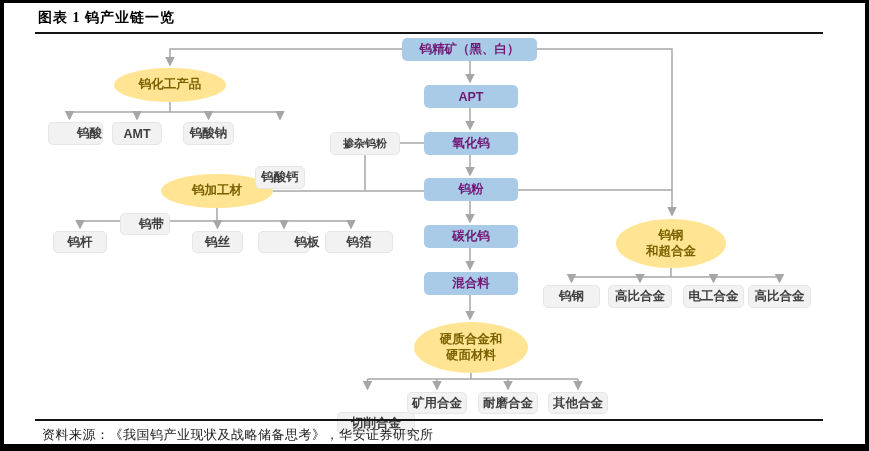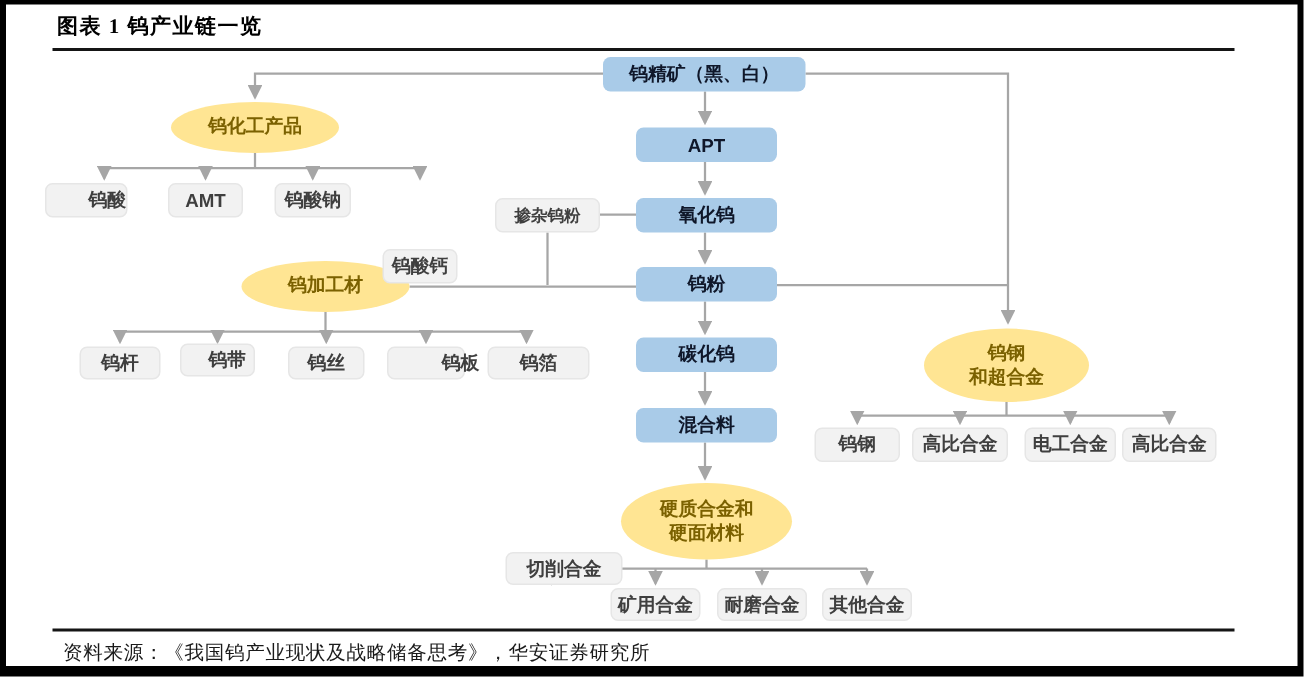--- a/index.html
+++ b/index.html
@@ -3,21 +3,21 @@
 <meta charset="utf-8">
 <style>
   html,body{margin:0;padding:0;background:#fff;}
   body{width:869px;height:451px;position:relative;font-family:"Liberation Sans",sans-serif;overflow:hidden;}
   .frame{position:absolute;inset:0;border-top:3px solid #000;border-left:4px solid #000;border-right:4px solid #000;border-bottom:7px solid #000;box-sizing:border-box;pointer-events:none;z-index:9;}
   .title{position:absolute;left:38px;top:9px;font-family:"Liberation Serif",serif;font-weight:700;font-size:14px;color:#000;letter-spacing:1px;z-index:3;}
   .rule{position:absolute;height:2px;background:#151515;z-index:3;}
   .source{position:absolute;left:42px;top:426px;font-family:"Liberation Serif",serif;font-size:13px;color:#1a1a1a;letter-spacing:0.5px;z-index:3;}
   svg.wires{position:absolute;left:0;top:0;z-index:1;}
   .node{position:absolute;box-sizing:border-box;display:flex;align-items:center;justify-content:center;font-weight:700;font-size:12.5px;z-index:2;white-space:nowrap;}
-  .blue{background:#A9CBE8;color:#0f172a;border-radius:5px;}
+  .blue{background:#A9CBE8;color:#701a75;border-radius:5px;}
   .gray{background:#F2F2F2;color:#3F3F3F;border-radius:5px;border:1px solid #E6E6E6;}
   .small{font-size:11px;}
   .ellipse{background:#FFE593;color:#7B6100;border-radius:50%;flex-direction:column;line-height:1.25;text-align:center;}
 </style>
 </head>
 <body>
 
 <div class="frame"></div>
 
 <div class="title">图表 1 钨产业链一览</div>
@@ -90,32 +90,32 @@
 <div class="node ellipse" style="left:161px;top:174px;width:112px;height:34px;">钨加工材</div>
 <div class="node ellipse" style="left:616px;top:219px;width:110px;height:49px;">
   <span>钨钢</span>
   <span>和超合金</span>
 </div>
 <div class="node ellipse" style="left:414px;top:322px;width:114px;height:51px;">
   <span>硬质合金和</span>
   <span>硬面材料</span>
 </div>
 
-<div class="node gray" style="left:30px;top:122px;width:55px;height:23px;padding-left:28px;">钨酸</div>
+<div class="node gray" style="left:48px;top:122px;width:55px;height:23px;padding-left:28px;">钨酸</div>
 <div class="node gray" style="left:112px;top:122px;width:50px;height:23px;">AMT</div>
 <div class="node gray" style="left:183px;top:122px;width:51px;height:23px;">钨酸钠</div>
 <div class="node gray" style="left:255px;top:122px;width:50px;height:23px;margin-top:44px;">钨酸钙</div>
 
 <div class="node gray" style="left:53px;top:231px;width:54px;height:22px;">钨杆</div>
-<div class="node gray" style="left:120px;top:229px;width:50px;height:22px;padding-left:13px;">钨带</div>
+<div class="node gray" style="left:120px;top:213px;width:50px;height:22px;padding-left:13px;">钨带</div>
 <div class="node gray" style="left:192px;top:231px;width:51px;height:22px;">钨丝</div>
 <div class="node gray" style="left:258px;top:231px;width:52px;height:22px;padding-left:46px;">钨板</div>
 <div class="node gray" style="left:325px;top:231px;width:68px;height:22px;">钨箔</div>
 
 <div class="node gray" style="left:543px;top:285px;width:57px;height:23px;">钨钢</div>
 <div class="node gray" style="left:608px;top:285px;width:64px;height:23px;">高比合金</div>
 <div class="node gray" style="left:683px;top:285px;width:61px;height:23px;">电工合金</div>
 <div class="node gray" style="left:748px;top:285px;width:63px;height:23px;">高比合金</div>
 
-<div class="node gray" style="left:337px;top:368px;width:78px;height:22px;">切削合金</div>
+<div class="node gray" style="left:337px;top:412px;width:78px;height:22px;">切削合金</div>
 <div class="node gray" style="left:407px;top:392px;width:60px;height:22px;">矿用合金</div>
 <div class="node gray" style="left:478px;top:392px;width:60px;height:22px;font-family:Liberation Mono, monospace;">耐磨合金</div>
 <div class="node gray" style="left:548px;top:392px;width:60px;height:22px;">其他合金</div>
 
 </body></html>

